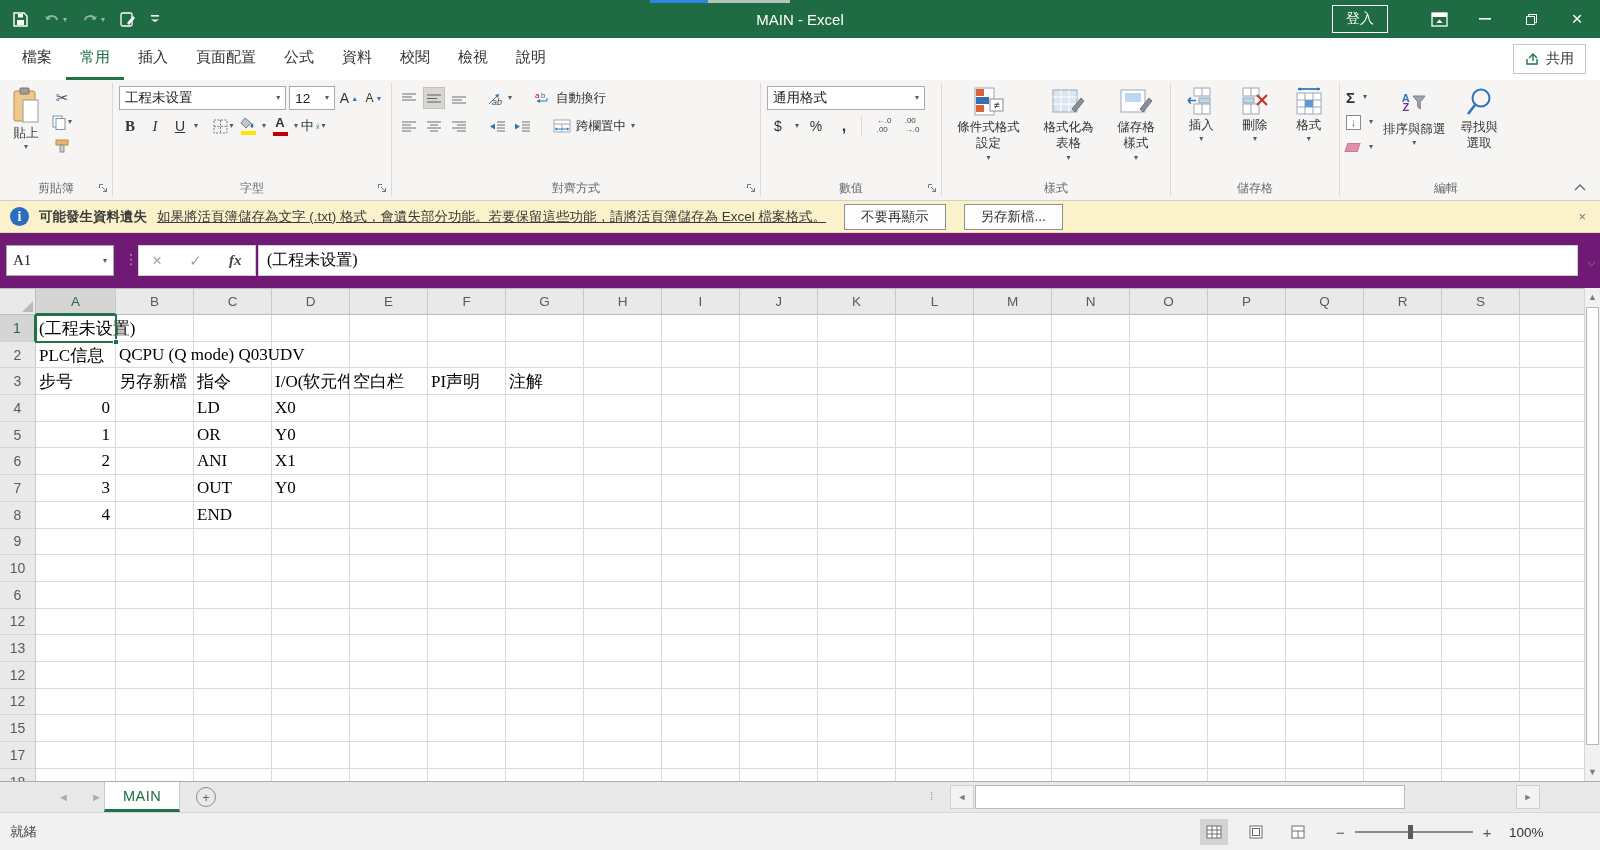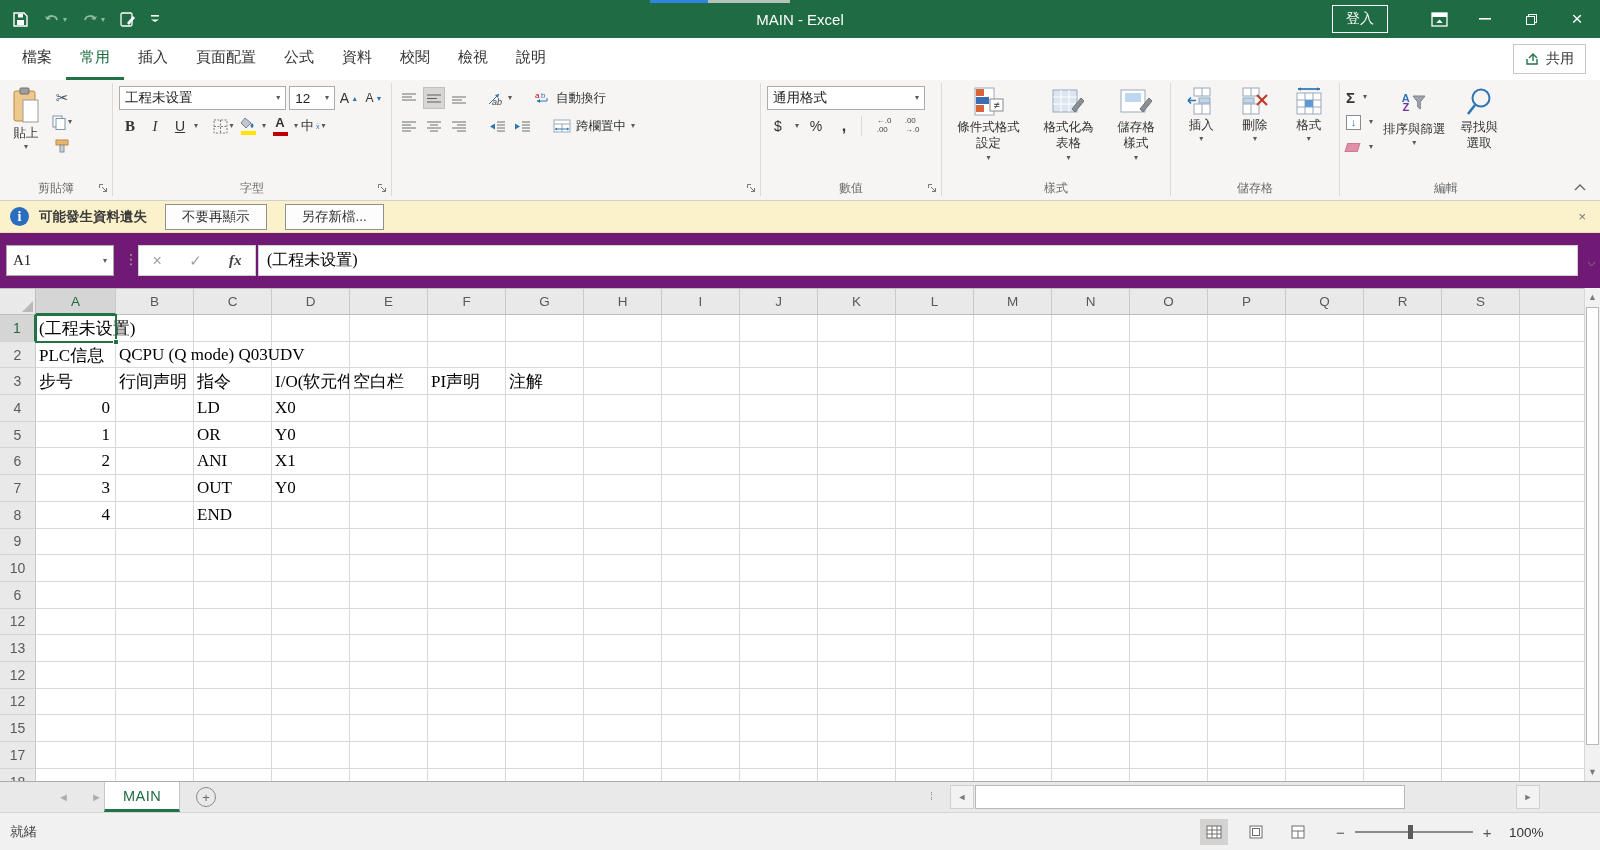--- a/index.html
+++ b/index.html
@@ -410,20 +410,21 @@
                 <line x1="9" y1="5" x2="9" y2="13" stroke="#9AA7B8"></line>
                 <path d="M4 8.5 l-2.5 1.5 2.5 1.5 z" fill="#2E75B6"></path>
                 <path d="M14 8.5 l2.5 1.5 -2.5 1.5 z" fill="#2E75B6"></path>
                 <line x1="4" y1="10" x2="14" y2="10" stroke="#2E75B6"></line>
               </svg>
             <span style="font-size:12.5px;">跨欄置中</span>
               <span class="caret">▾</span>
           </span>
         </div>
       </div>
+      <div class="glabel">對齊方式</div>
       <span class="launcher"><svg width="10" height="10">
             <path d="M1.5 5 V1.5 H5" fill="none" stroke="#777"></path>
             <path d="M4 4 l4.5 4.5 M8.5 5 v3.5 h-3.5" fill="none" stroke="#777"></path>
           </svg></span>
     </div>
     <div class="rsep"></div>
 
     <div class="rgroup" style="width:180px;">
       <div class="rcolumn" style="width:100%;">
         <div class="rrow">
@@ -584,20 +585,21 @@
     </div>
 
     <span class="collapse"><svg width="12" height="7">
           <path d="M1 6 l5-5 5 5" fill="none" stroke="#666" stroke-width="1.4"></path>
         </svg></span>
   </div>
 
   <div class="msgbar">
     <span class="infoicon">i</span>
     <span class="msgstrong">可能發生資料遺失</span>
+    <a class="msglink">如果將活頁簿儲存為文字 (.txt) 格式，會遺失部分功能。若要保留這些功能，請將活頁簿儲存為 Excel 檔案格式。</a>
     <span class="msgbtn">不要再顯示</span>
     <span class="msgbtn">另存新檔...</span>
     <span class="msgclose">×</span>
   </div>
 
   <div class="fbar">
     <div class="namebox">
         <span>A1</span>
         <span class="caret">▾</span>
       </div>
@@ -691,21 +693,21 @@
           <div class="cell" style="width: 78px;"></div>
           <div class="cell" style="width: 78px;"></div>
           <div class="cell fill"></div>
         </div>
         <div class="grow">
           <div class="rhead">3</div>
           <div class="cell clip" style="width: 80px;">
             <span class="ctext">步号</span>
           </div>
           <div class="cell clip" style="width: 78px;">
-            <span class="ctext">行间声明</span>
+            <span class="ctext">另存新檔</span>
           </div>
           <div class="cell clip" style="width: 78px;">
             <span class="ctext">指令</span>
           </div>
           <div class="cell clip" style="width: 78px;">
             <span class="ctext">I/O(软元件</span>
           </div>
           <div class="cell clip" style="width: 78px;">
             <span class="ctext">空白栏</span>
           </div>

